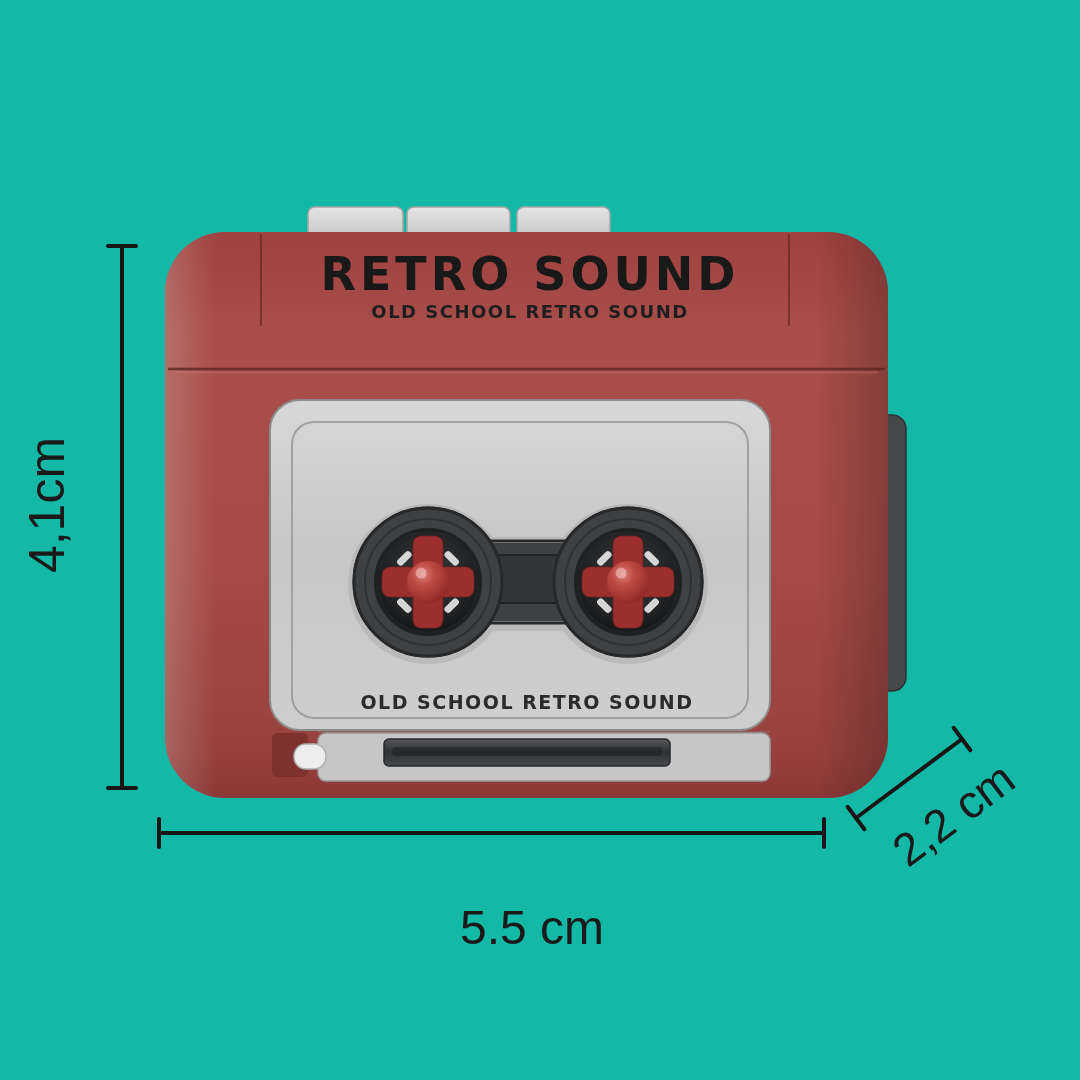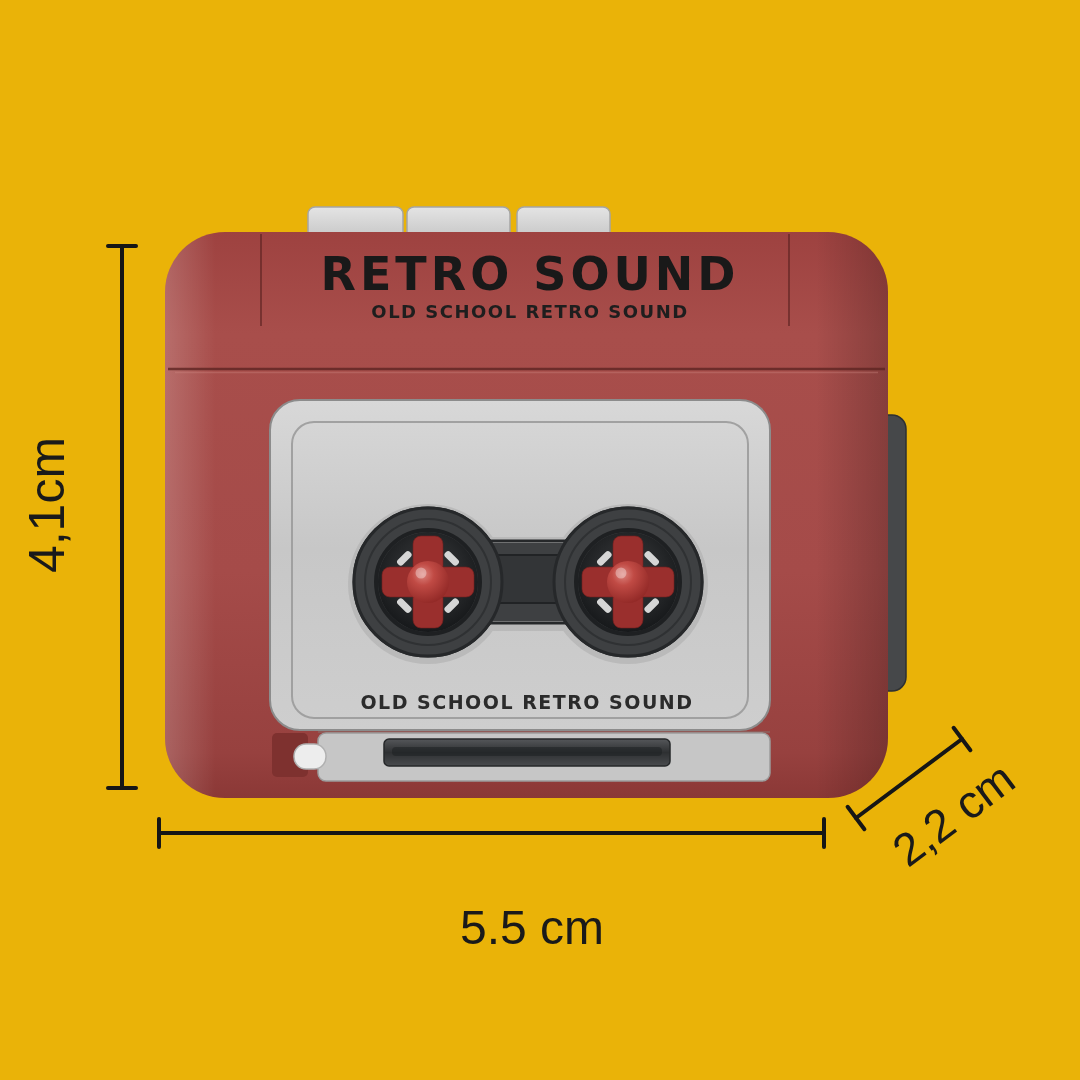--- a/index.html
+++ b/index.html
@@ -1,19 +1,19 @@
 <!DOCTYPE html>
 <html><head>
 <meta charset="utf-8">
 <style>
   html,body{margin:0;padding:0;background:#ffffff;}
   .stage{
     position:relative;
     width:1080px;height:1080px;
-    background:#eab308;
+    background:#14b8a6;
     overflow:hidden;
     font-family:"Liberation Sans", sans-serif;
     text-align:right;
   }
   svg{display:block;}
   .brand-title{
     font-family:"DejaVu Sans", sans-serif;
     font-weight:800;
     letter-spacing:4px;
   }

